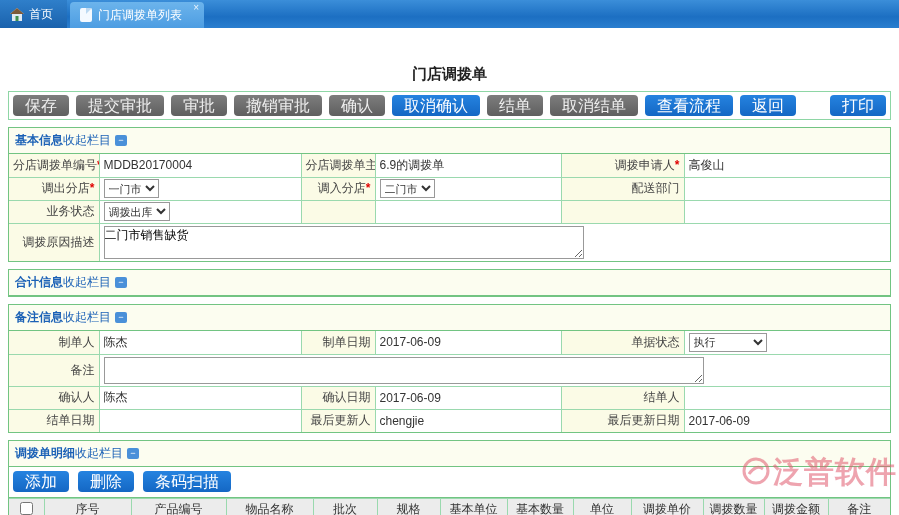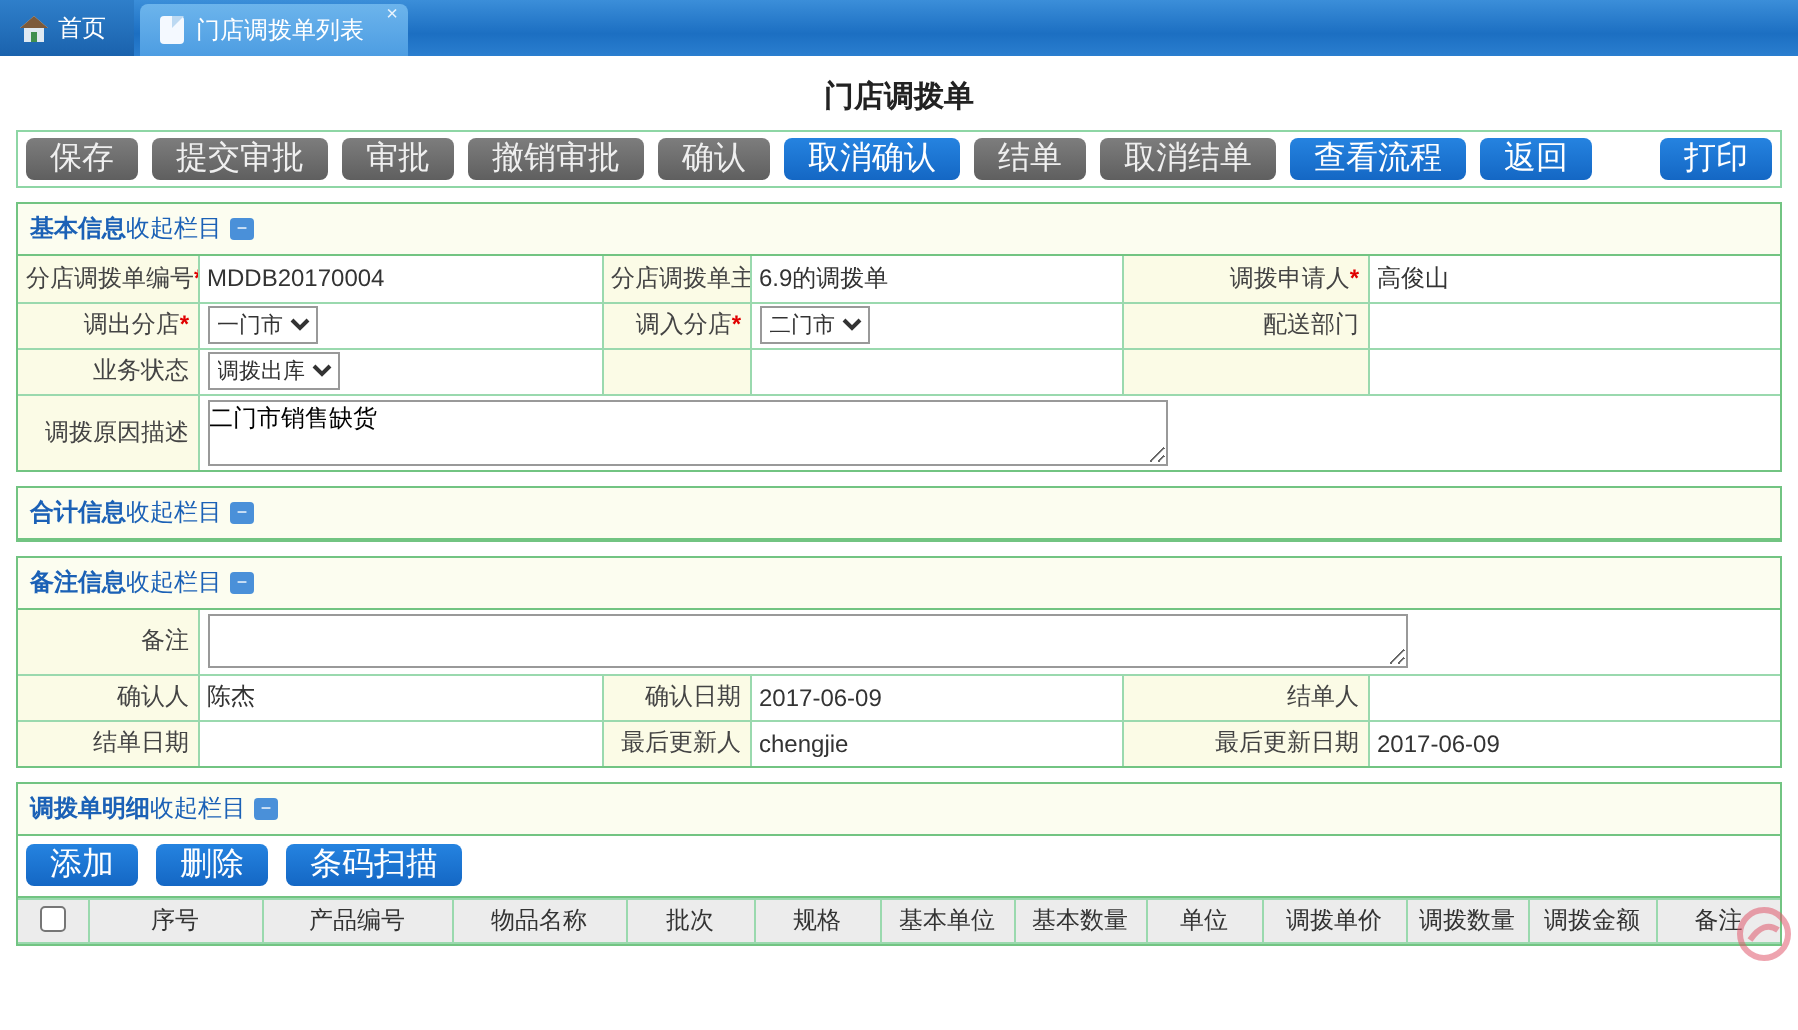--- a/index.html
+++ b/index.html
@@ -10,21 +10,21 @@
     display: flex; align-items: flex-end; }
   .tab-home { display:flex; align-items:center; gap:5px; color:#fff; padding:0 14px 0 10px; height:28px;
     background: linear-gradient(180deg,#2f7fca,#1a62ad); cursor:pointer; }
   .tab-home svg { display:block; }
   .tab-active { display:flex; align-items:center; gap:6px; color:#fff; height:26px; padding:0 22px 0 10px;
     background: linear-gradient(180deg,#6cb4ec,#4d9de2); border-radius:4px 4px 0 0; margin-left:3px; position:relative; cursor:pointer;}
   .tab-close { position:absolute; top:1px; right:5px; font-size:10px; line-height:10px; color:#eaf4fd; cursor:pointer;}
   .doc-ico { width:12px; height:14px; background:#f4f9ff; border-radius:2px; position:relative; }
   .doc-ico:before { content:""; position:absolute; right:0; top:0; border:3px solid; border-color:#bcd9f2 transparent transparent #bcd9f2; }
   
-  .title { text-align:center; font-size:15px; font-weight:bold; color:#222; padding:11px 0 5px; }
+  .title { text-align:center; font-size:15px; font-weight:bold; color:#222; padding:21px 0 5px;margin-top:16px; }
   .toolbar { margin:2px 8px 7px; border:1px solid #8ed6a5; padding:3px 4px; display:flex; align-items:center; gap:7px; }
   .btn { border:none; border-radius:4px; color:#fff; font-size:16px; padding:4px 12px; cursor:pointer;
     font-family:Liberation Serif, serif; line-height:13px; }
   .btn-gray { background:linear-gradient(180deg,#7d7d7d,#5f5f5f); color:#efefef; }
   .btn-blue { background:linear-gradient(180deg,#2583e0,#1467c4); }
   .btn-print { margin-left:auto; }
   
   .section { margin:0 8px 7px; border:1px solid #72c482; }
   .sec-head { background:#fcfdf0; display:flex; justify-content:flex-start; align-items:center;
     padding:4px 6px; border-bottom:1px solid #72c482; }
@@ -165,20 +165,28 @@
   <table class="fg">
     <colgroup>
         <col style="width:90px">
         <col style="width:202px">
         <col style="width:74px">
         <col style="width:186px">
         <col style="width:123px">
         <col>
       </colgroup>
     <tbody>
+        <tr>
+      <td class="l">制单人</td>
+      <td class="v">陈杰</td>
+      <td class="l">制单日期</td>
+      <td class="v">2017-06-09</td>
+      <td class="l">单据状态</td>
+      <td class="v"><select class="sel" style="width:78px"><option>执行</option></select></td>
+    </tr>
     <tr>
       <td class="l" style="height:32px">备注</td>
       <td class="v" colspan="5">
             <textarea class="ta ta-note" style=""></textarea>
           </td>
     </tr>
     <tr>
       <td class="l">确认人</td>
       <td class="v">陈杰</td>
       <td class="l">确认日期</td>
@@ -249,14 +257,15 @@
 </div>
 
 <div class="wm">
   <div class="wm-row">
     <span>
       <svg width="30" height="30" viewBox="0 0 30 30">
         <circle cx="15" cy="15" r="12" fill="none" stroke="rgba(224,90,110,0.55)" stroke-width="3"></circle>
         <path d="M8,18 Q15,8 22,13" fill="none" stroke="rgba(224,90,110,0.55)" stroke-width="3"></path>
       </svg>
     </span>
+    <span class="wm-brand">泛普软件</span>
   </div>
 </div>
 
 </body></html>

